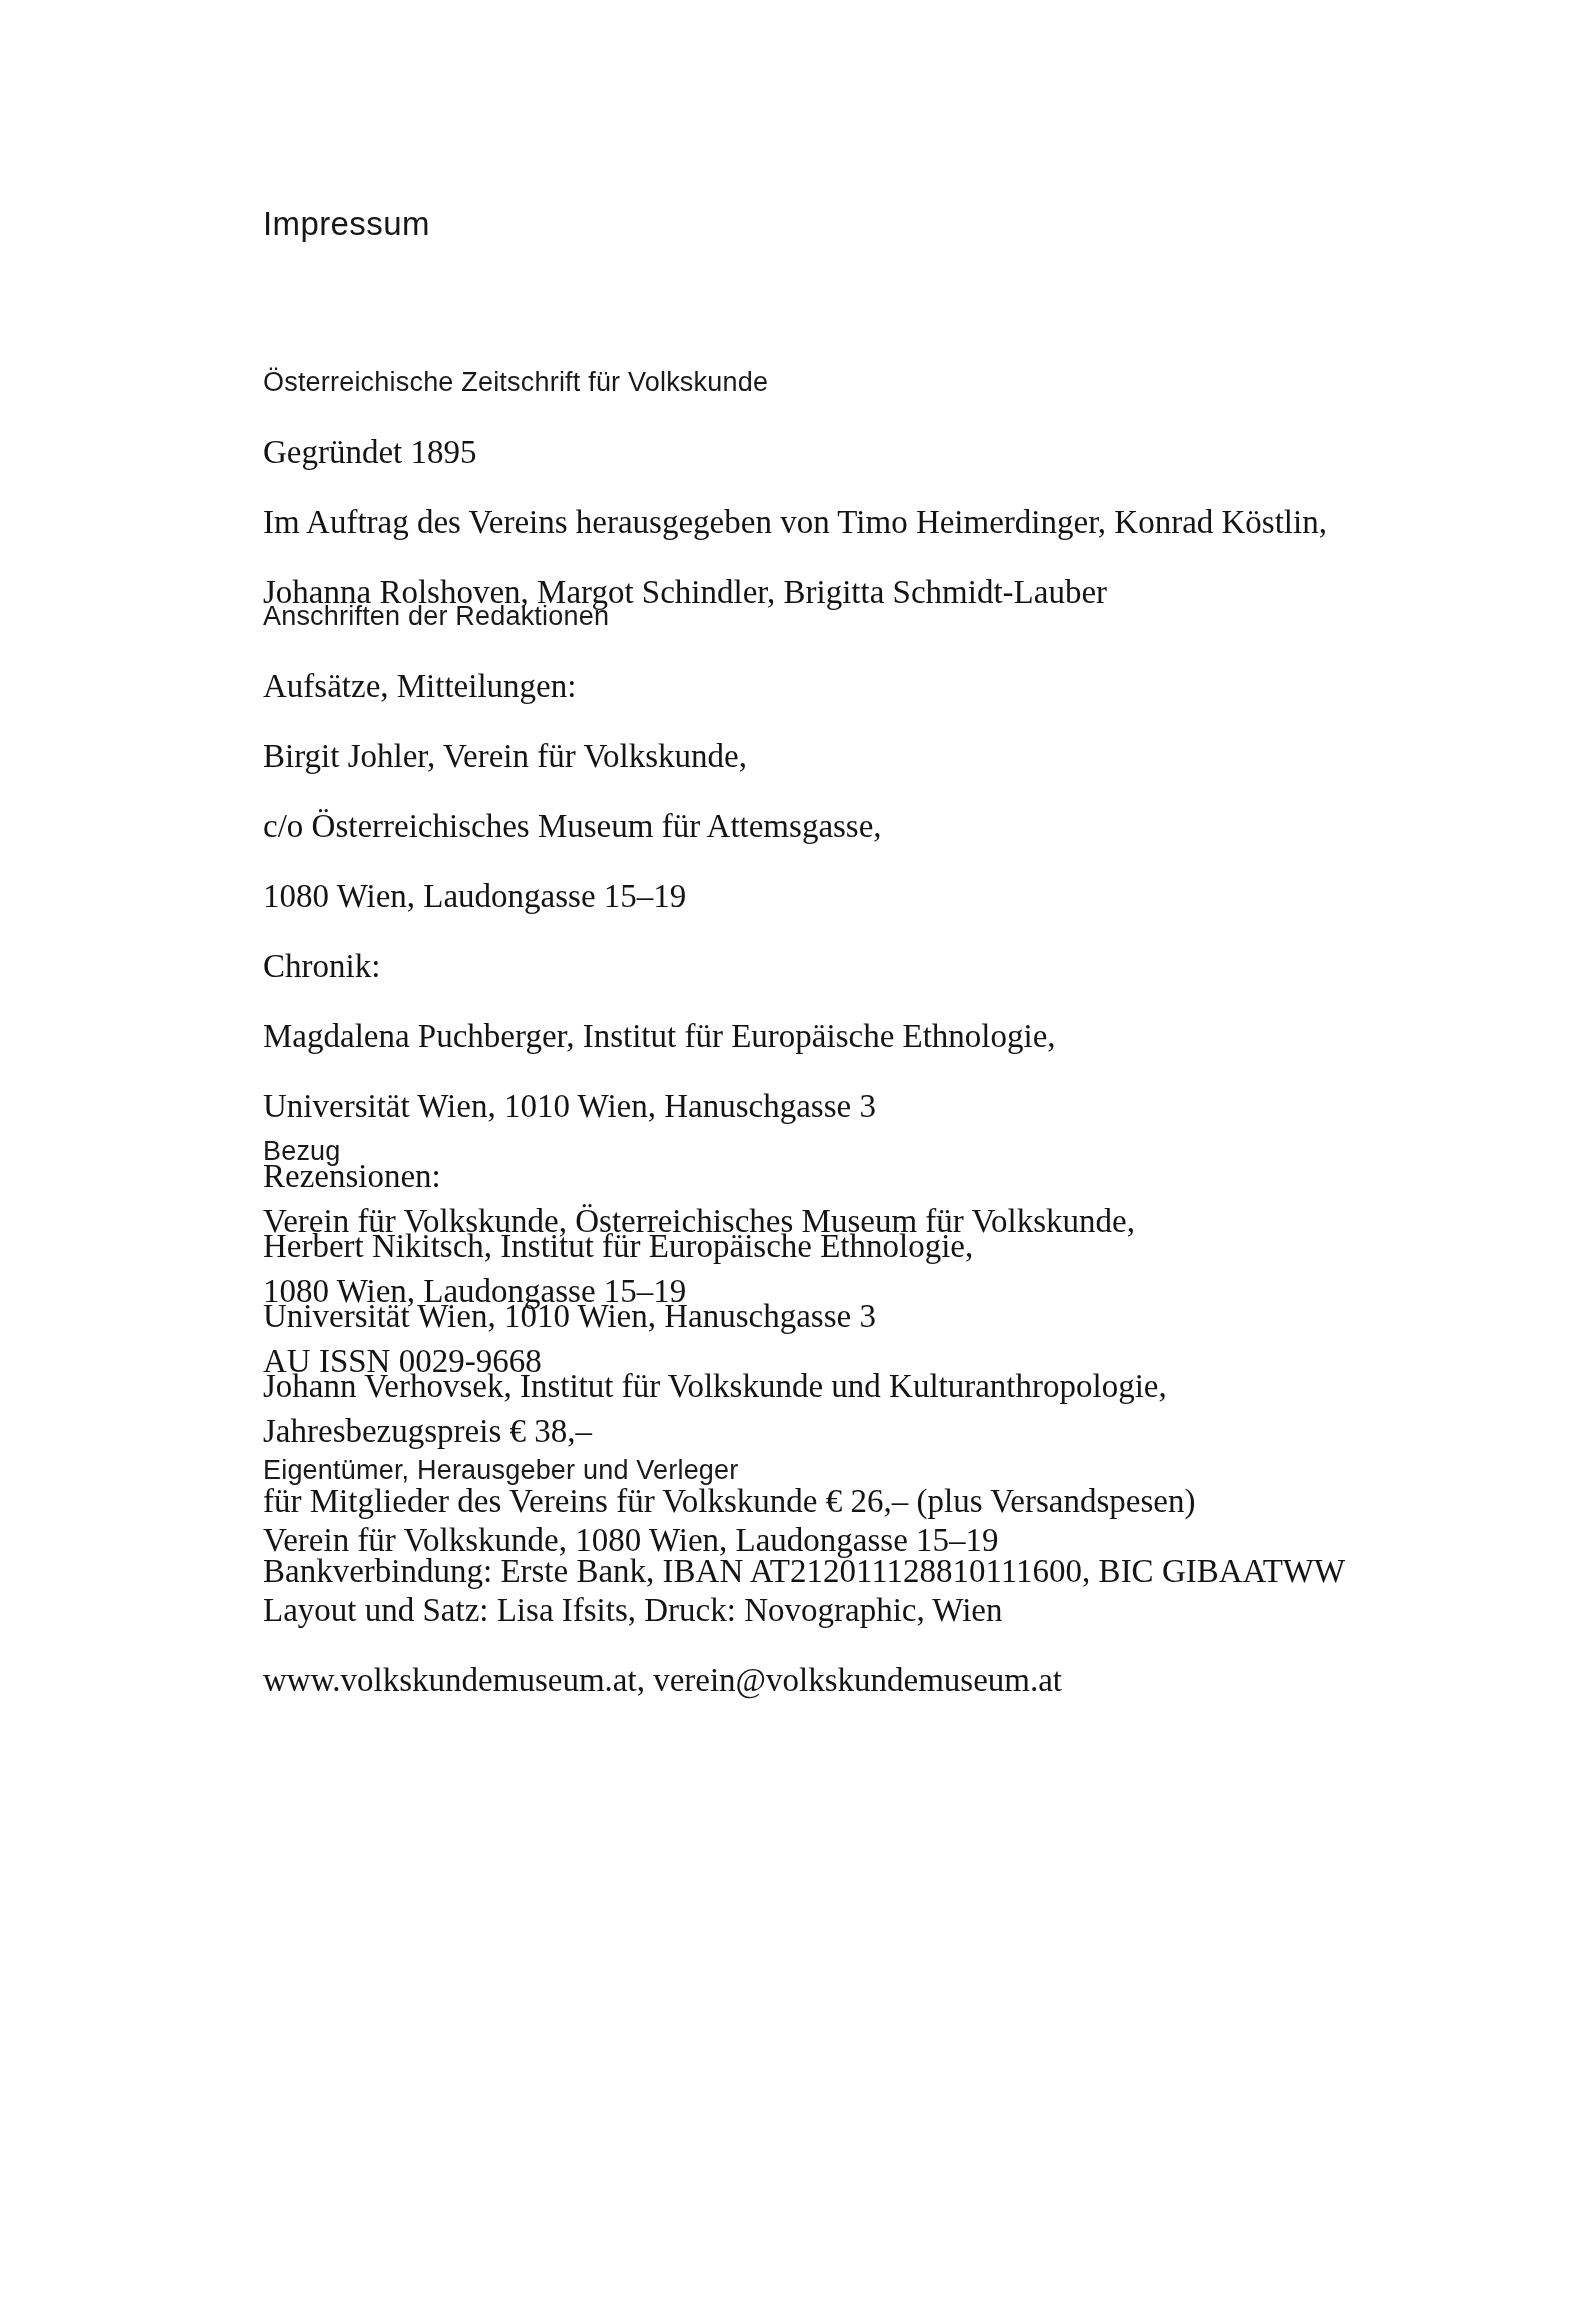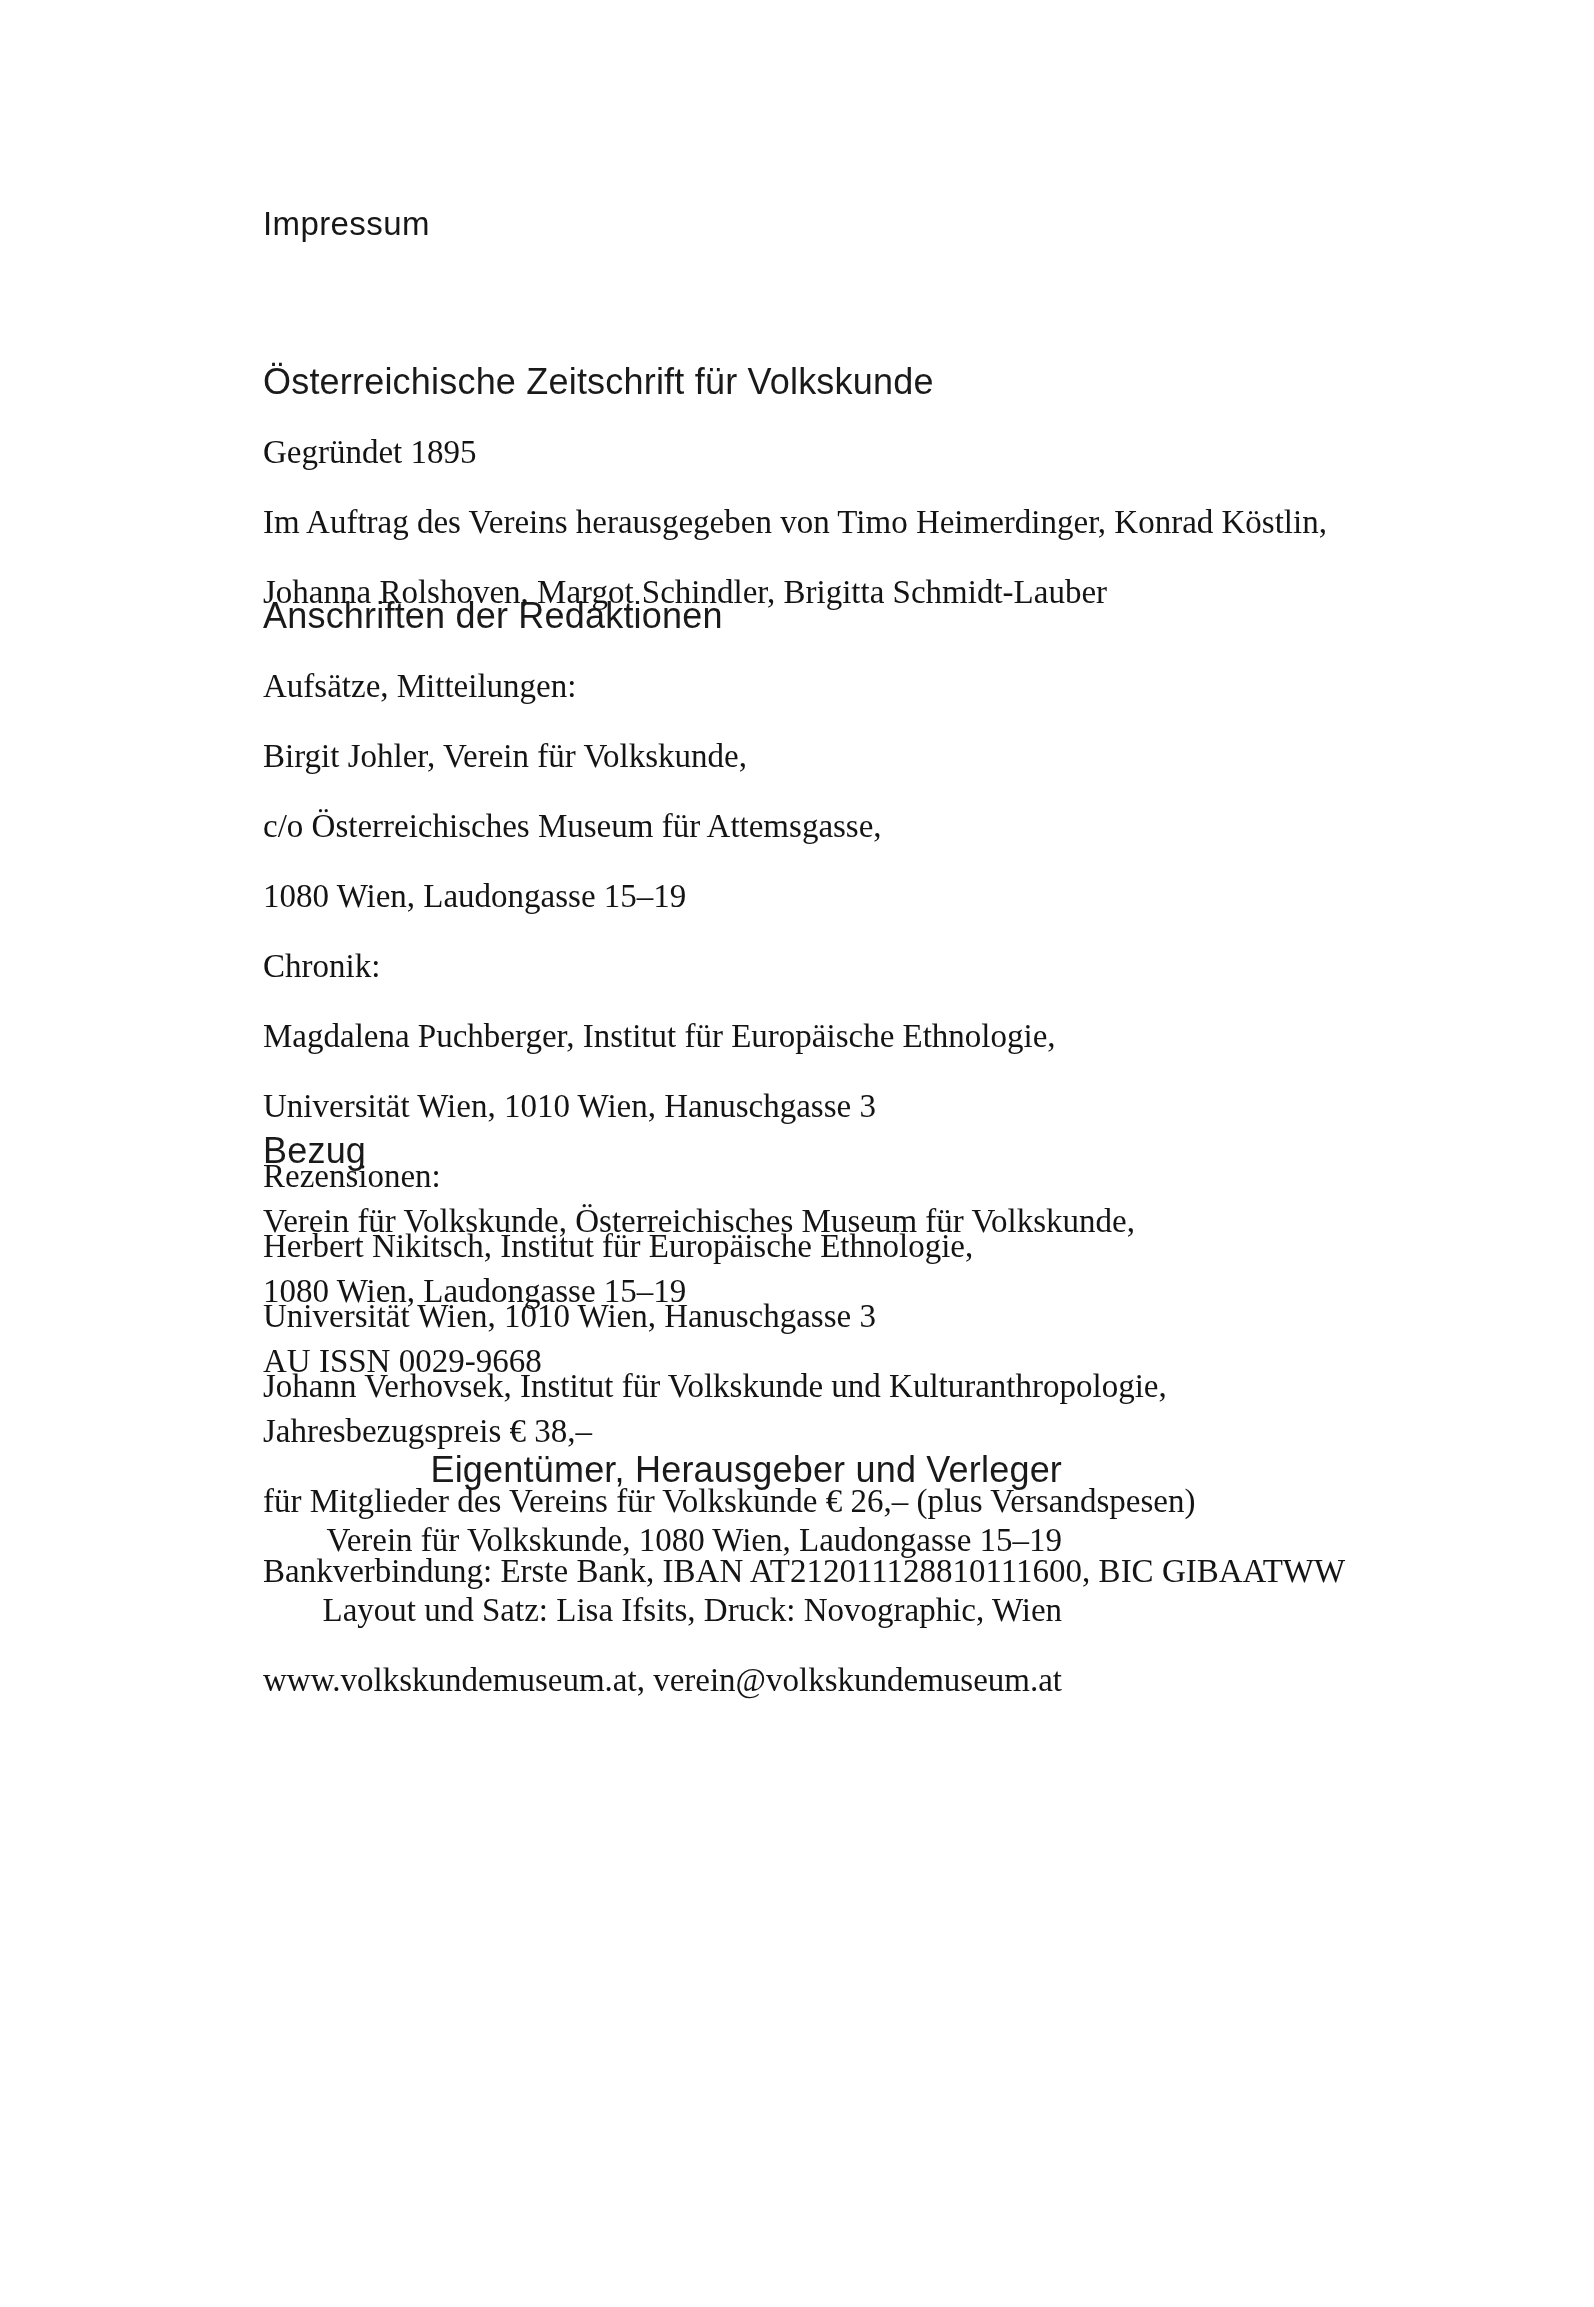--- a/index.html
+++ b/index.html
@@ -26,37 +26,37 @@
     color: #171717;
     white-space: pre;
   }
   .section {
     position: absolute;
     left: 263px;
     white-space: pre;
   }
   .section-heading {
     font-family: "Liberation Sans", sans-serif;
-    font-size: 36px;
+    font-size: 27px;
     line-height: 40px;
     font-weight: 500;
     letter-spacing: 0.2px;
     color: #1a1a1a;
   }
   .line {
     font-family: "Liberation Serif", serif;
     font-size: 33px;
     line-height: 40px;
     font-weight: 400;
     color: #141414;
   }
   .sec-1 { top: 332px; }
   .sec-2 { top: 566px; }
   .sec-3 { top: 1101px; }
-  .sec-4 { top: 1420px; text-align: right; }
+  .sec-4 { top: 1420px; }
 </style>
 </head>
 <body>
 
 <div class="page">
 
   <div class="doc-title">Impressum</div>
 
   <div class="section sec-1">
     <div class="section-heading">Österreichische Zeitschrift für Volkskunde</div>

